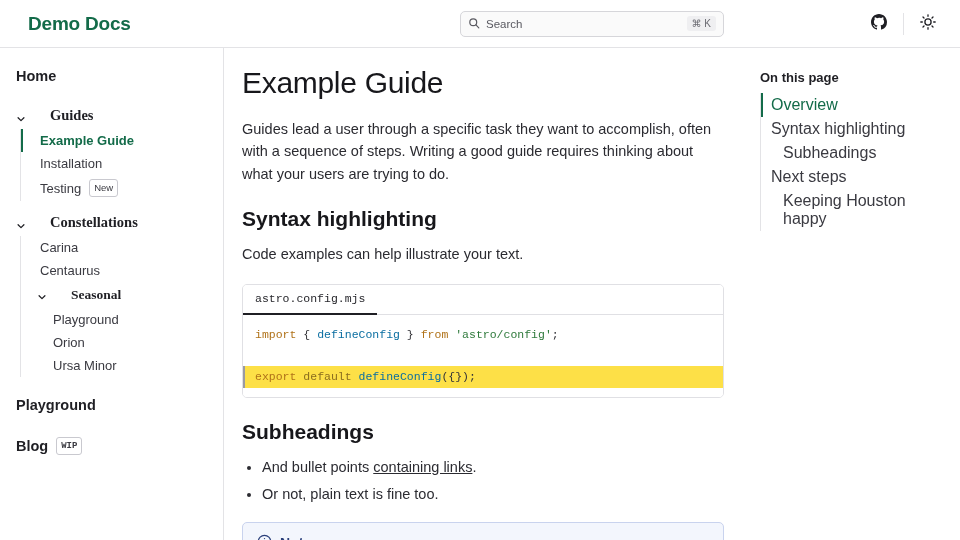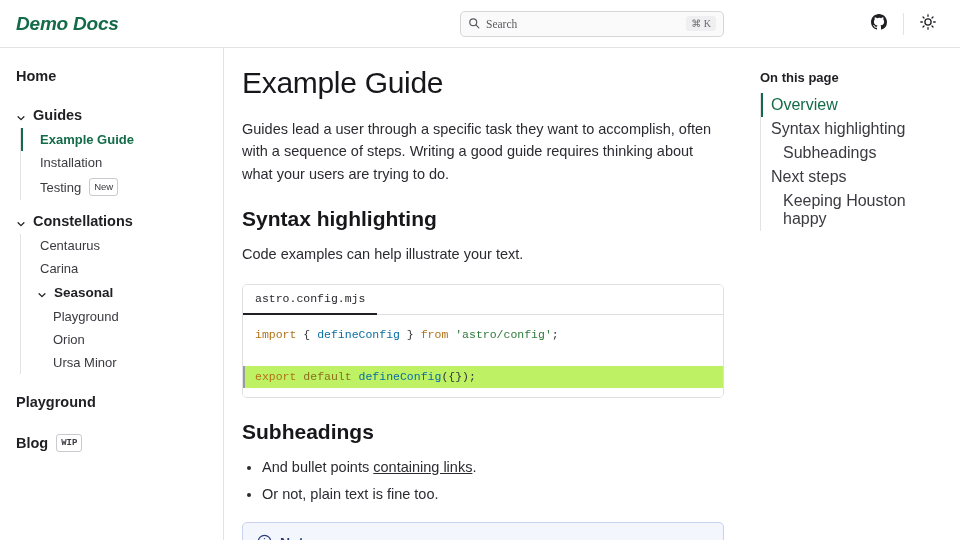--- a/index.html
+++ b/index.html
@@ -17,33 +17,31 @@
     height: 48px;
     flex: 0 0 48px;
     display: flex;
     align-items: center;
     border-bottom: 1px solid #e3e3e6;
     background: #fff;
     position: relative;
   }
   .brand {
     width: 224px;
-    padding-left: 16px;
+    padding-left: 28px;
     font-size: 19px;
     font-weight: 700;
     color: #136b49;
     letter-spacing: -0.2px;
     white-space: nowrap;
-    font-style: italic;
   }
   .search-wrap {
     flex: 1;
     display: flex;
     justify-content: center;
-    font-family: Liberation Serif, serif;
   }
   .search-box {
     width: 264px;
     height: 26px;
     border: 1px solid #d6d6da;
     border-radius: 5px;
     background: #fafafa;
     display: flex;
     align-items: center;
     padding: 0 7px;
@@ -96,23 +94,23 @@
   }
   .side-top-link {
     font-size: 14.5px;
     font-weight: 600;
     color: #1f1f24;
     padding: 6px 0 10px 0;
     cursor: pointer;
   }
   .group { margin-top: 8px; }
   .group-head {
-    display: flex; align-items: center; gap: 7px;
+    display: flex; align-items: center; gap: 24px;
     font-size: 14.5px; font-weight: 700; color: #1f1f24;
-    padding: 5px 0; cursor: pointer;
+    padding: 5px 0; cursor: pointer; font-family: Liberation Serif, serif;
   }
   .group-head.sub { font-size: 13.5px; font-weight: 700; padding-left: 16px; }
   .caret {
     width: 10px; height: 10px; flex: 0 0 10px;
     display: inline-block;
   }
   .group-items {
     border-left: 1px solid #e3e3e6;
     margin-left: 4px;
     padding-left: 0;
@@ -200,21 +198,21 @@
   .code-body {
     font-family: "Liberation Mono", monospace;
     font-size: 11.5px;
     line-height: 20px;
     padding: 9px 0 9px 0;
     background: #fff;
   }
   .code-line { padding: 1px 12px; white-space: pre; }
   .code-line.blank { height: 20px; }
   .code-line.hl {
-    background: #bef264;
+    background: #fde047;
     box-shadow: inset 2px 0 0 0 #9a9aa2;
   }
   .tok-kw { color: #b07219; }
   .tok-kw2 { color: #8a6d1f; }
   .tok-fn { color: #0a6ea1; }
   .tok-str { color: #2f7a3c; }
   .tok-pl { color: #333338; }
 
   ul.bullets { margin: 4px 0 0 20px; }
   ul.bullets li {
@@ -345,24 +343,24 @@
         <div class="group-head">
           <span class="caret">
             <svg width="10" height="10" viewBox="0 0 12 12" fill="none" stroke="#1f1f24" stroke-width="1.5" stroke-linecap="round" stroke-linejoin="round">
                 <polyline points="2.5,4.5 6,8 9.5,4.5"></polyline>
               </svg>
           </span>
           <span>Constellations</span>
         </div>
         <div class="group-items">
           <div class="nav-item">
+            <span>Carina</span>
+          </div>
+          <div class="nav-item">
             <span>Centaurus</span>
-          </div>
-          <div class="nav-item">
-            <span>Carina</span>
           </div>
           <div class="group-head sub">
             <span class="caret">
               <svg width="10" height="10" viewBox="0 0 12 12" fill="none" stroke="#1f1f24" stroke-width="1.5" stroke-linecap="round" stroke-linejoin="round">
                   <polyline points="2.5,4.5 6,8 9.5,4.5"></polyline>
                 </svg>
             </span>
             <span>Seasonal</span>
           </div>
           <div class="nav-item indent2">

